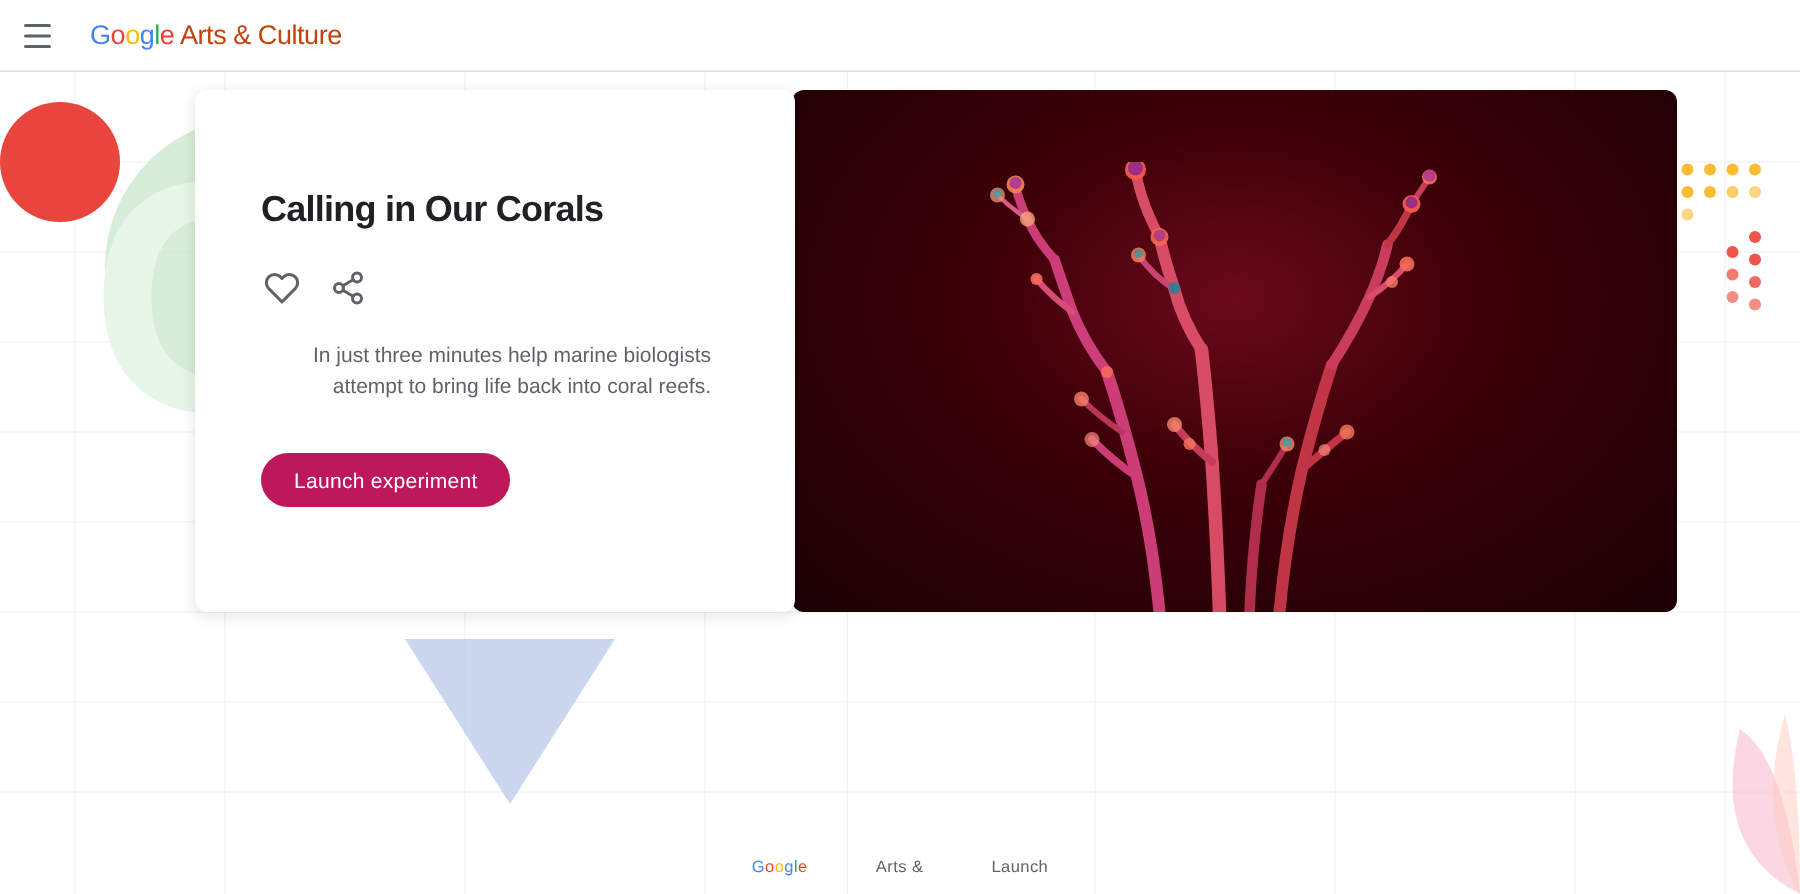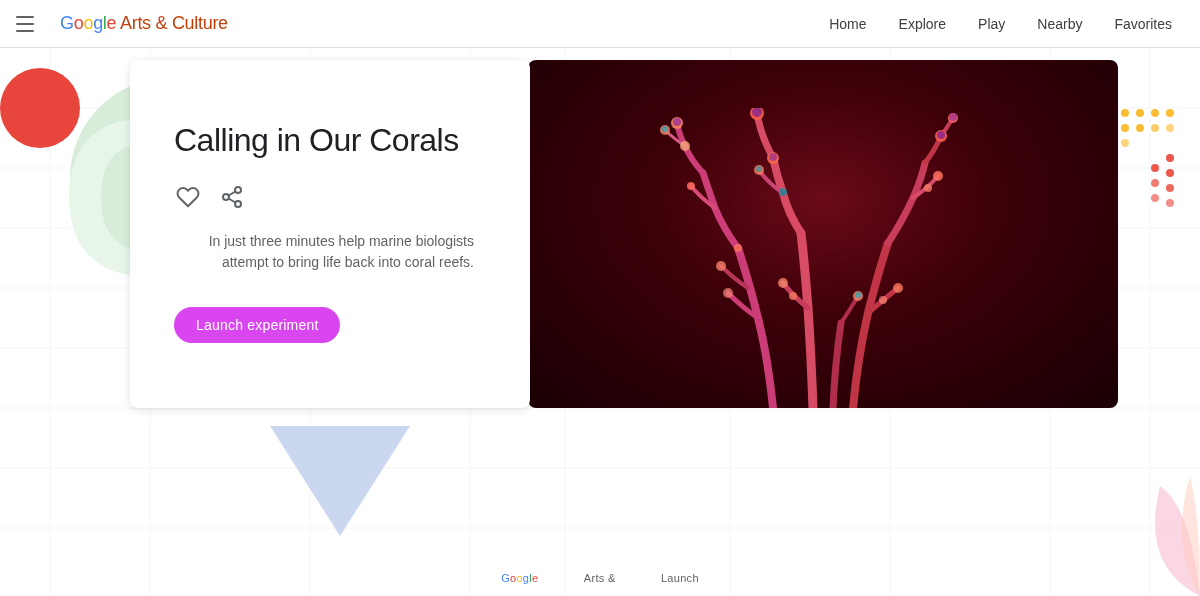--- a/index.html
+++ b/index.html
@@ -153,22 +153,22 @@
       padding: 40px 44px 44px 44px;
       width: 400px;
       min-height: 340px;
       display: flex;
       flex-direction: column;
       justify-content: center;
       z-index: 6;
       position: relative;
     }
     .card-title {
-      font-size: 32px;
-      font-weight: 400;
+      font-size: 24px;
+      font-weight: 700;
       color: #202124;
       line-height: 1.2;
       margin-bottom: 24px;
       letter-spacing: -0.5px;
     }
     .card-actions {
       display: flex;
       gap: 16px;
       margin-bottom: 20px;
       align-items: center;
@@ -189,21 +189,21 @@
     .card-desc {
       font-size: 14px;
       color: #5f6368;
       line-height: 1.5;
       margin-bottom: 34px;
       max-width: 300px;
       text-align: right;
     }
     .launch-btn {
       display: inline-block;
-      background: #d946ef;
+      background: #be185d;
       color: #fff;
       font-size: 14px;
       font-weight: 500;
       padding: 10px 22px;
       border-radius: 24px;
       border: none;
       cursor: pointer;
       align-self: flex-start;
       letter-spacing: 0.2px;
     }
@@ -273,27 +273,20 @@
 <nav>
   <div class="nav-logo">
     <div class="hamburger-icon">
       <span></span>
         <span></span>
         <span></span>
     </div>
     <span class="nav-logo-text">
       <span style="color:#4285f4">G</span><span style="color:#ea4335">o</span><span style="color:#fbbc04">o</span><span style="color:#4285f4">g</span><span style="color:#34a853">l</span><span style="color:#ea4335">e</span><span style="color:#c2410c"> Arts &amp; Culture</span>
     </span>
-  </div>
-  <div class="nav-links">
-    <a class="nav-link">Home</a>
-    <a class="nav-link">Explore</a>
-    <a class="nav-link">Play</a>
-    <a class="nav-link">Nearby</a>
-    <a class="nav-link">Favorites</a>
   </div>
 </nav>
 
 <div class="bg-container">
 
   <div class="grid-lines">
     <svg viewBox="0 0 1200 548" preserveAspectRatio="none">
 
       <line x1="50" y1="0" x2="50" y2="548" stroke="#e8eaed" stroke-width="0.5"></line>
       <line x1="150" y1="0" x2="150" y2="548" stroke="#e8eaed" stroke-width="0.5"></line>

